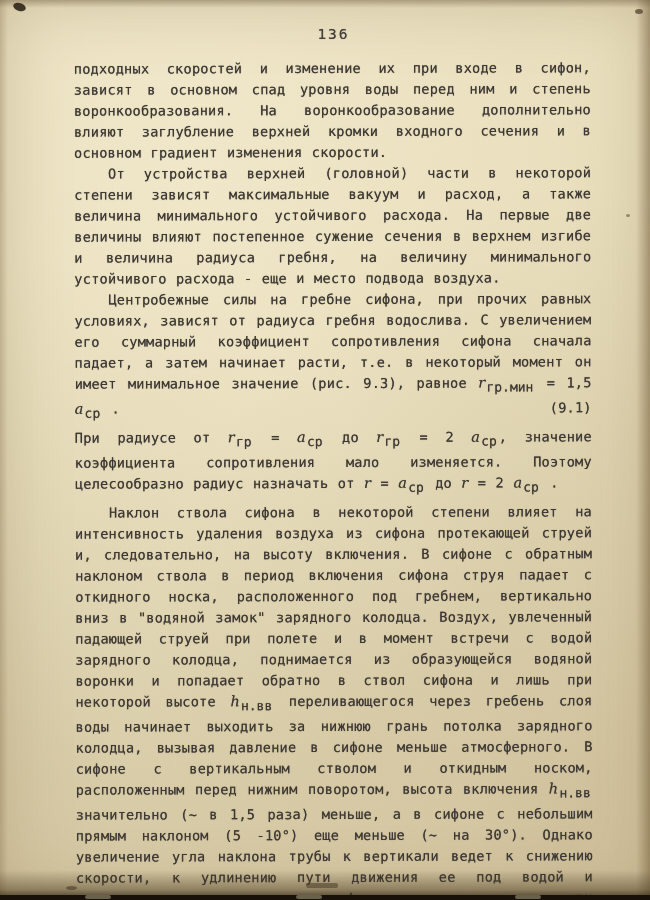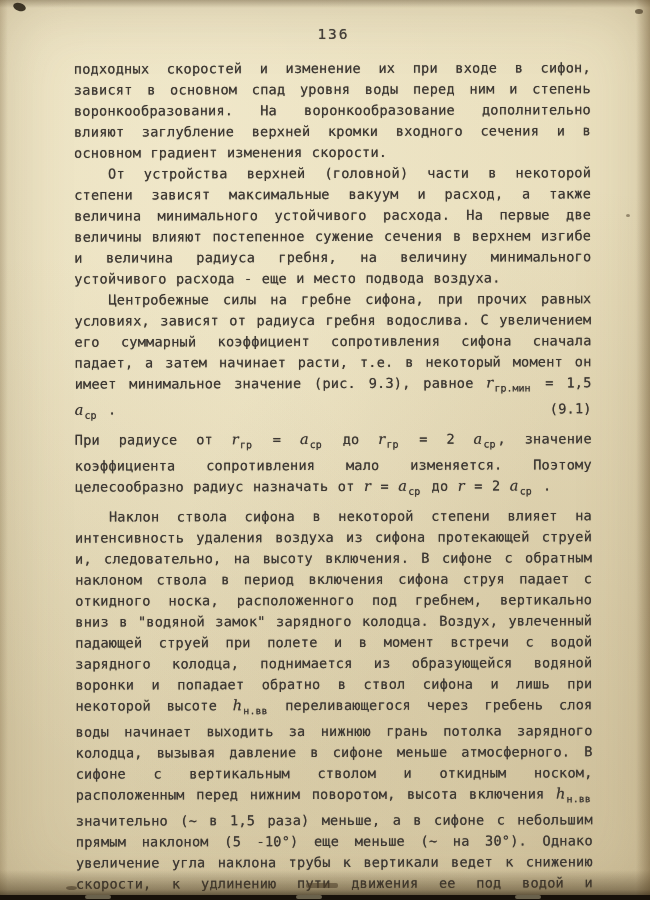--- a/index.html
+++ b/index.html
@@ -54,21 +54,21 @@
   }
   .indent { text-indent: 34px; }
   .p3b { margin-top: 4px; margin-bottom: 4px; }
   .eqno { float: right; }
   .fvar {
     font-family: "DejaVu Serif", serif;
     font-style: italic;
     font-size: 14.5px;
   }
   .fsub {
-    font-size: 10px;
+    font-size: 13px;
     vertical-align: -4px;
     margin-left: 1px;
     margin-right: 2px;
     letter-spacing: 0;
   }
   
   .edge-top {
     position: absolute; top: 0; left: 0; width: 100%; height: 8px;
     background: linear-gradient(to bottom, rgba(80,62,35,0.35), rgba(80,62,35,0));
     pointer-events: none;

